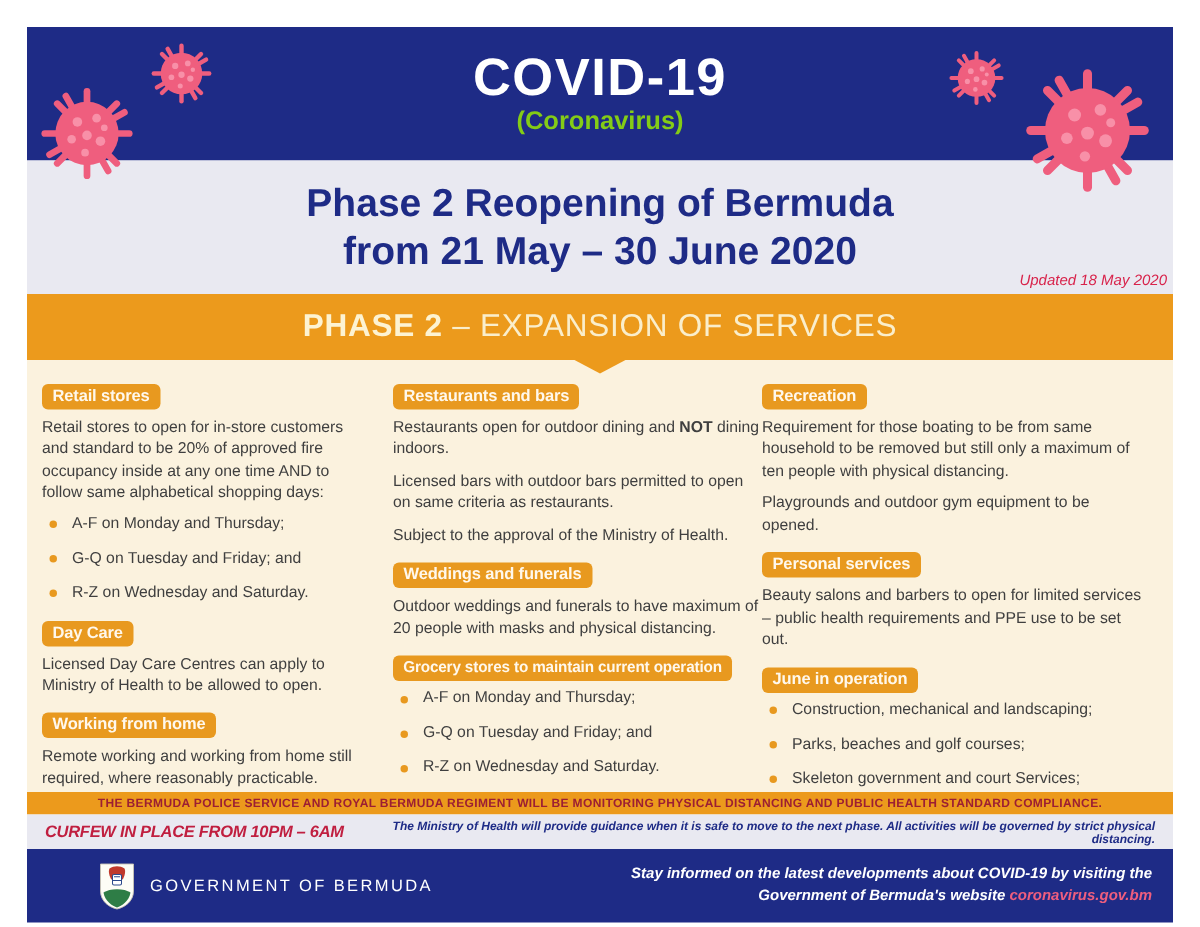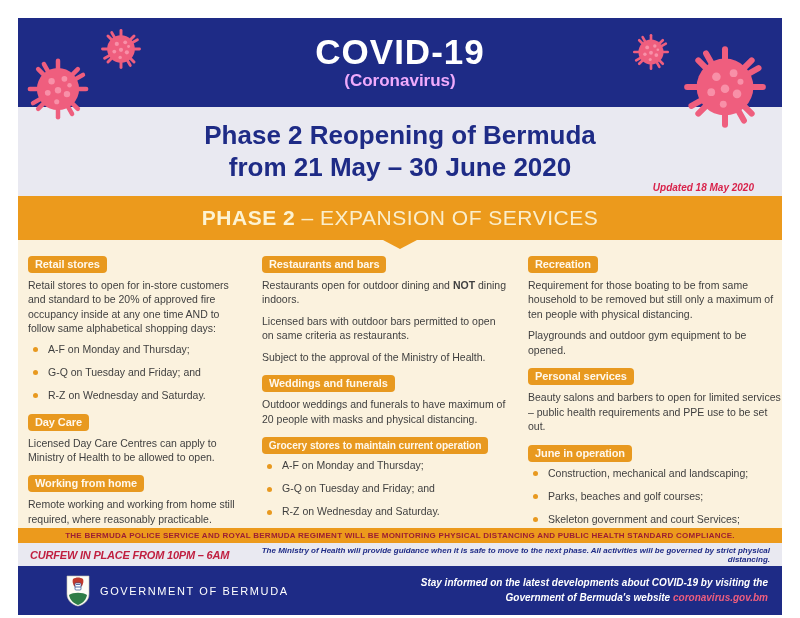--- a/index.html
+++ b/index.html
@@ -3,39 +3,39 @@
 <meta charset="utf-8">
 <style>
   * { margin:0; padding:0; box-sizing:border-box; }
   body { background:#ffffff; font-family:"Liberation Sans", sans-serif; }
   .poster { position:relative; width:800px; height:618px; background:#ffffff; overflow:hidden; }
   .frame { position:absolute; left:18px; top:18px; width:764px; }
 
   
   .navy-band { height:89px; background:#1e2b86; display:flex; flex-direction:column; align-items:center; justify-content:center; }
   .covid-title { color:#ffffff; font-size:35px; font-weight:bold; letter-spacing:1px; line-height:1.05; }
-  .covid-sub { color:#f0abfc; font-size:17px; font-weight:bold; margin-top:1px; }
+  .covid-sub { color:#84cc16; font-size:17px; font-weight:bold; margin-top:1px; }
 
   
   .lav-band { position:relative; height:89px; background:#e9e9f1; display:flex; flex-direction:column; align-items:center; justify-content:center; }
   .phase-line { color:#1e2b86; font-size:26px; font-weight:bold; line-height:1.22; text-align:right; }
-  .updated { position:absolute; right:28px; bottom:3px; color:#d8234b; font-size:10px; font-weight:bold; font-style:italic; }
+  .updated { position:absolute; right:4px; bottom:3px; color:#d8234b; font-size:10px; font-weight:normal; font-style:italic; }
 
   
   .banner { position:relative; height:44px; background:#ec9a1c; display:flex; align-items:center; justify-content:center; z-index:2; }
   .banner-bold { color:#fdf3d2; font-size:21px; font-weight:bold; letter-spacing:0.5px;text-align:center; }
   .banner-rest { color:#faeecb; font-size:21px; font-weight:normal; letter-spacing:0.5px; white-space:pre; }
   .banner-notch { position:absolute; left:50%; bottom:-9px; transform:translateX(-50%); width:0; height:0;
     border-left:17px solid transparent; border-right:17px solid transparent; border-top:9px solid #ec9a1c; }
 
   
   .content { height:288px; background:#fbf2de; display:flex; padding:14px 8px 0 10px; overflow:hidden; }
   .column { flex:0 0 auto; }
   .col-1 { width:214px; margin-right:20px; }
-  .col-2 { width:246px; margin-right:20px; }
+  .col-2 { width:246px; }
   .col-3 { width:254px; }
   .section { margin-bottom:9px; }
   .badge { display:inline-block; background:#e8991f; color:#fff8ec; font-size:11px; font-weight:bold;
     padding:2px 7px 3px; border-radius:4px; margin-bottom:5px; letter-spacing:-0.1px; white-space:nowrap; }
   .badge.wide { font-size:10.5px; transform:scaleX(0.97); transform-origin:left center; }
   .section-par { color:#3f3f3f; font-size:10.5px; line-height:1.38; margin-bottom:7px; }
   .section-par b { font-weight:bold; }
   .bullet-item { position:relative; color:#3f3f3f; font-size:10.5px; line-height:1.32; padding-left:20px; margin-bottom:9px; }
   .bullet-item::before { content:""; position:absolute; left:5px; top:4.5px; width:5px; height:5px; border-radius:50%; background:#e8991f; }
 

